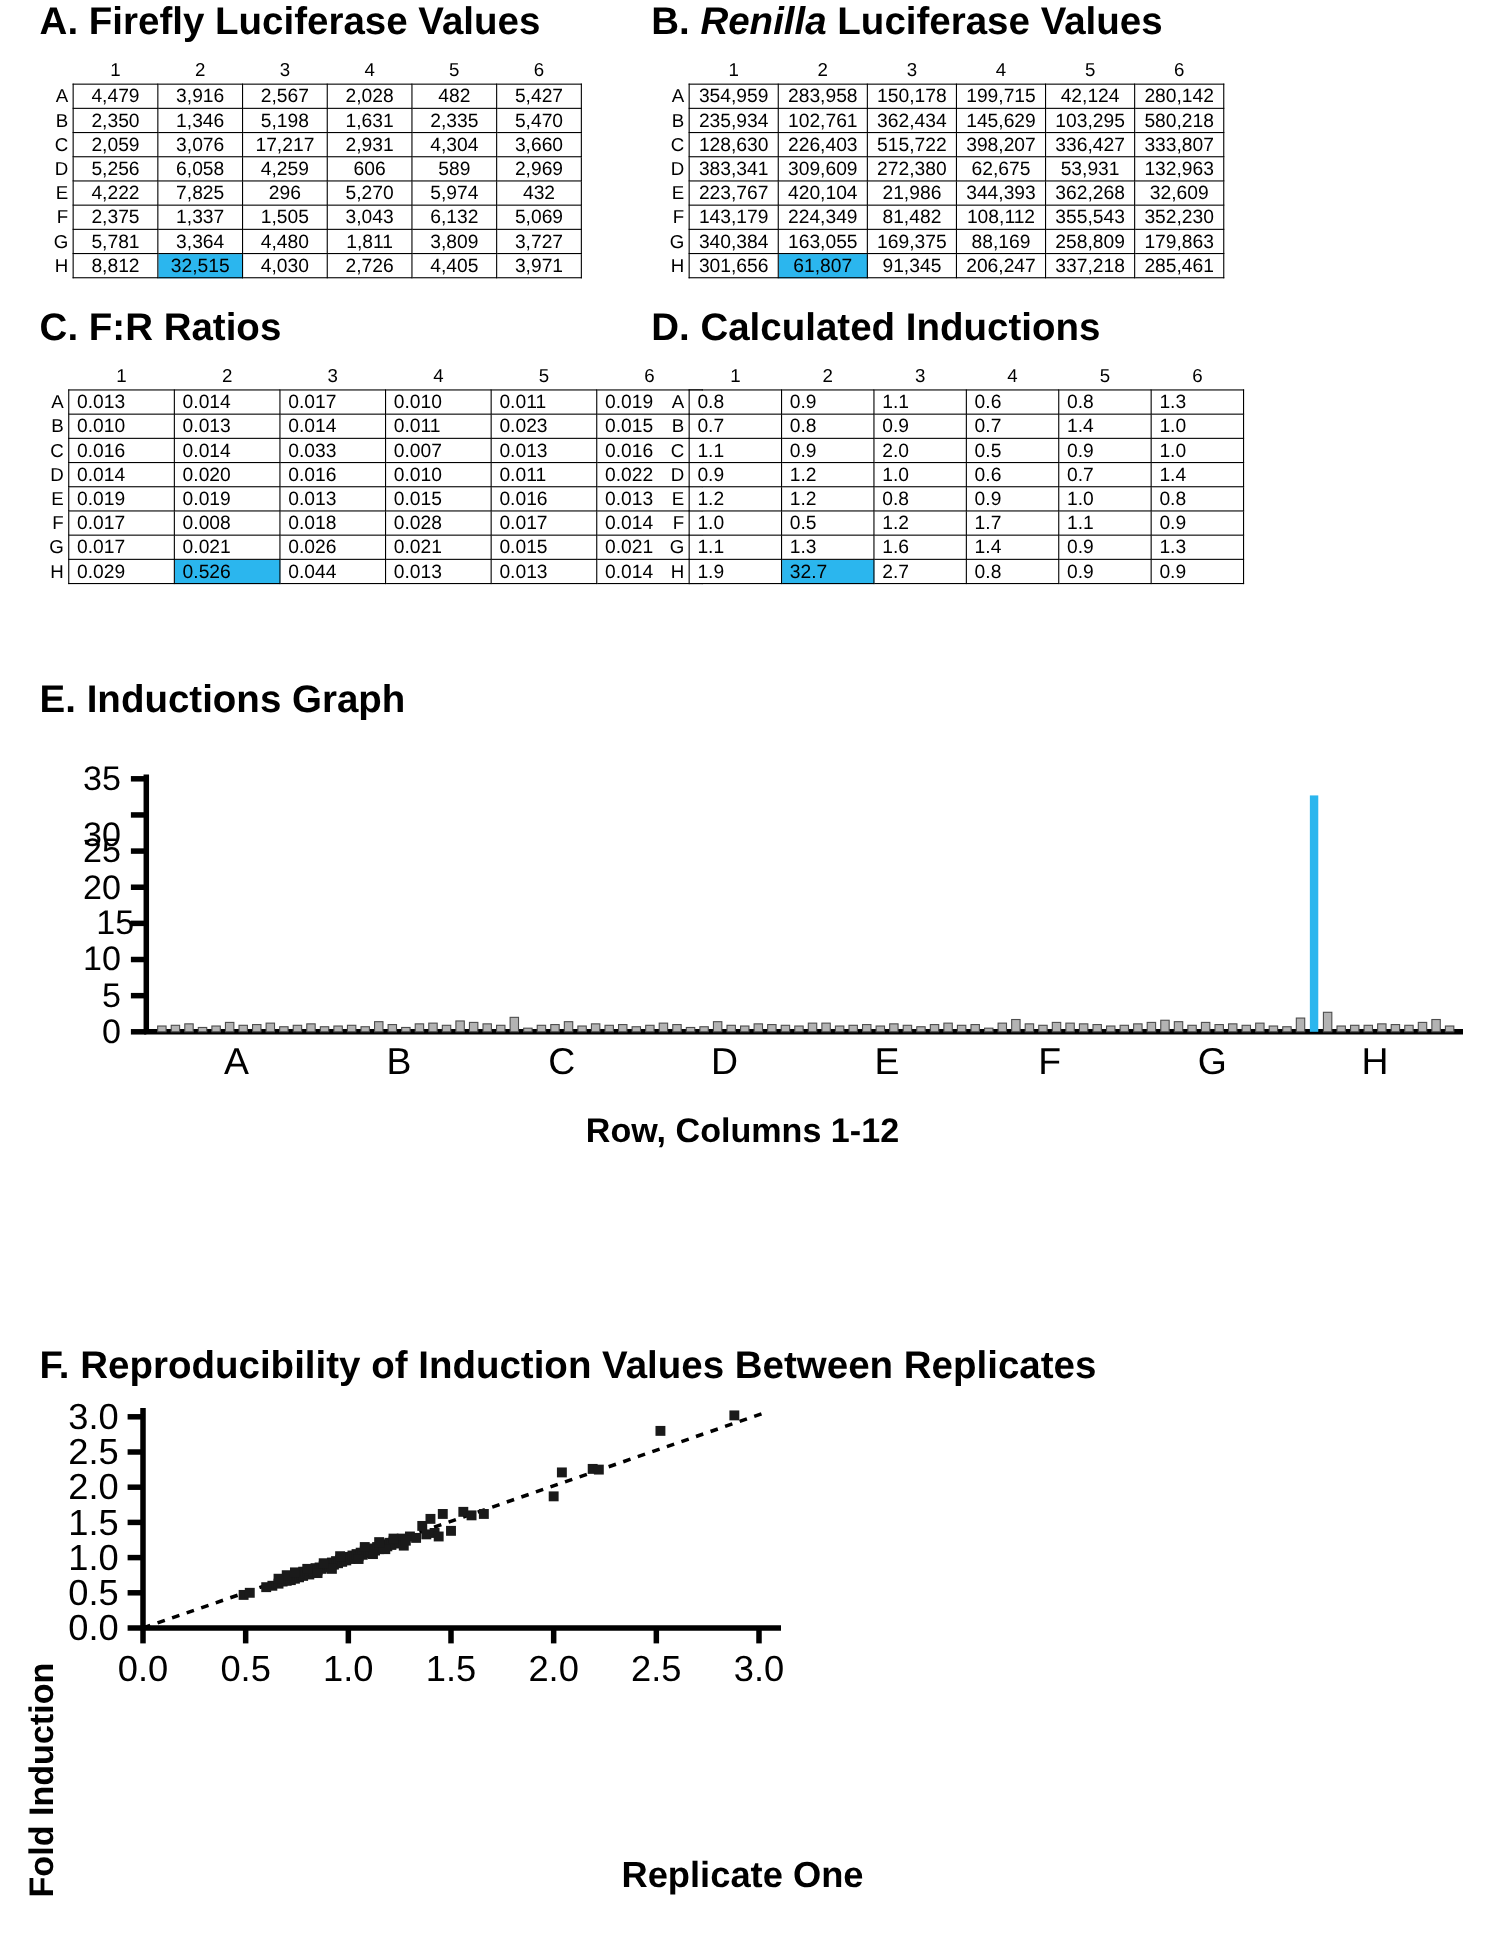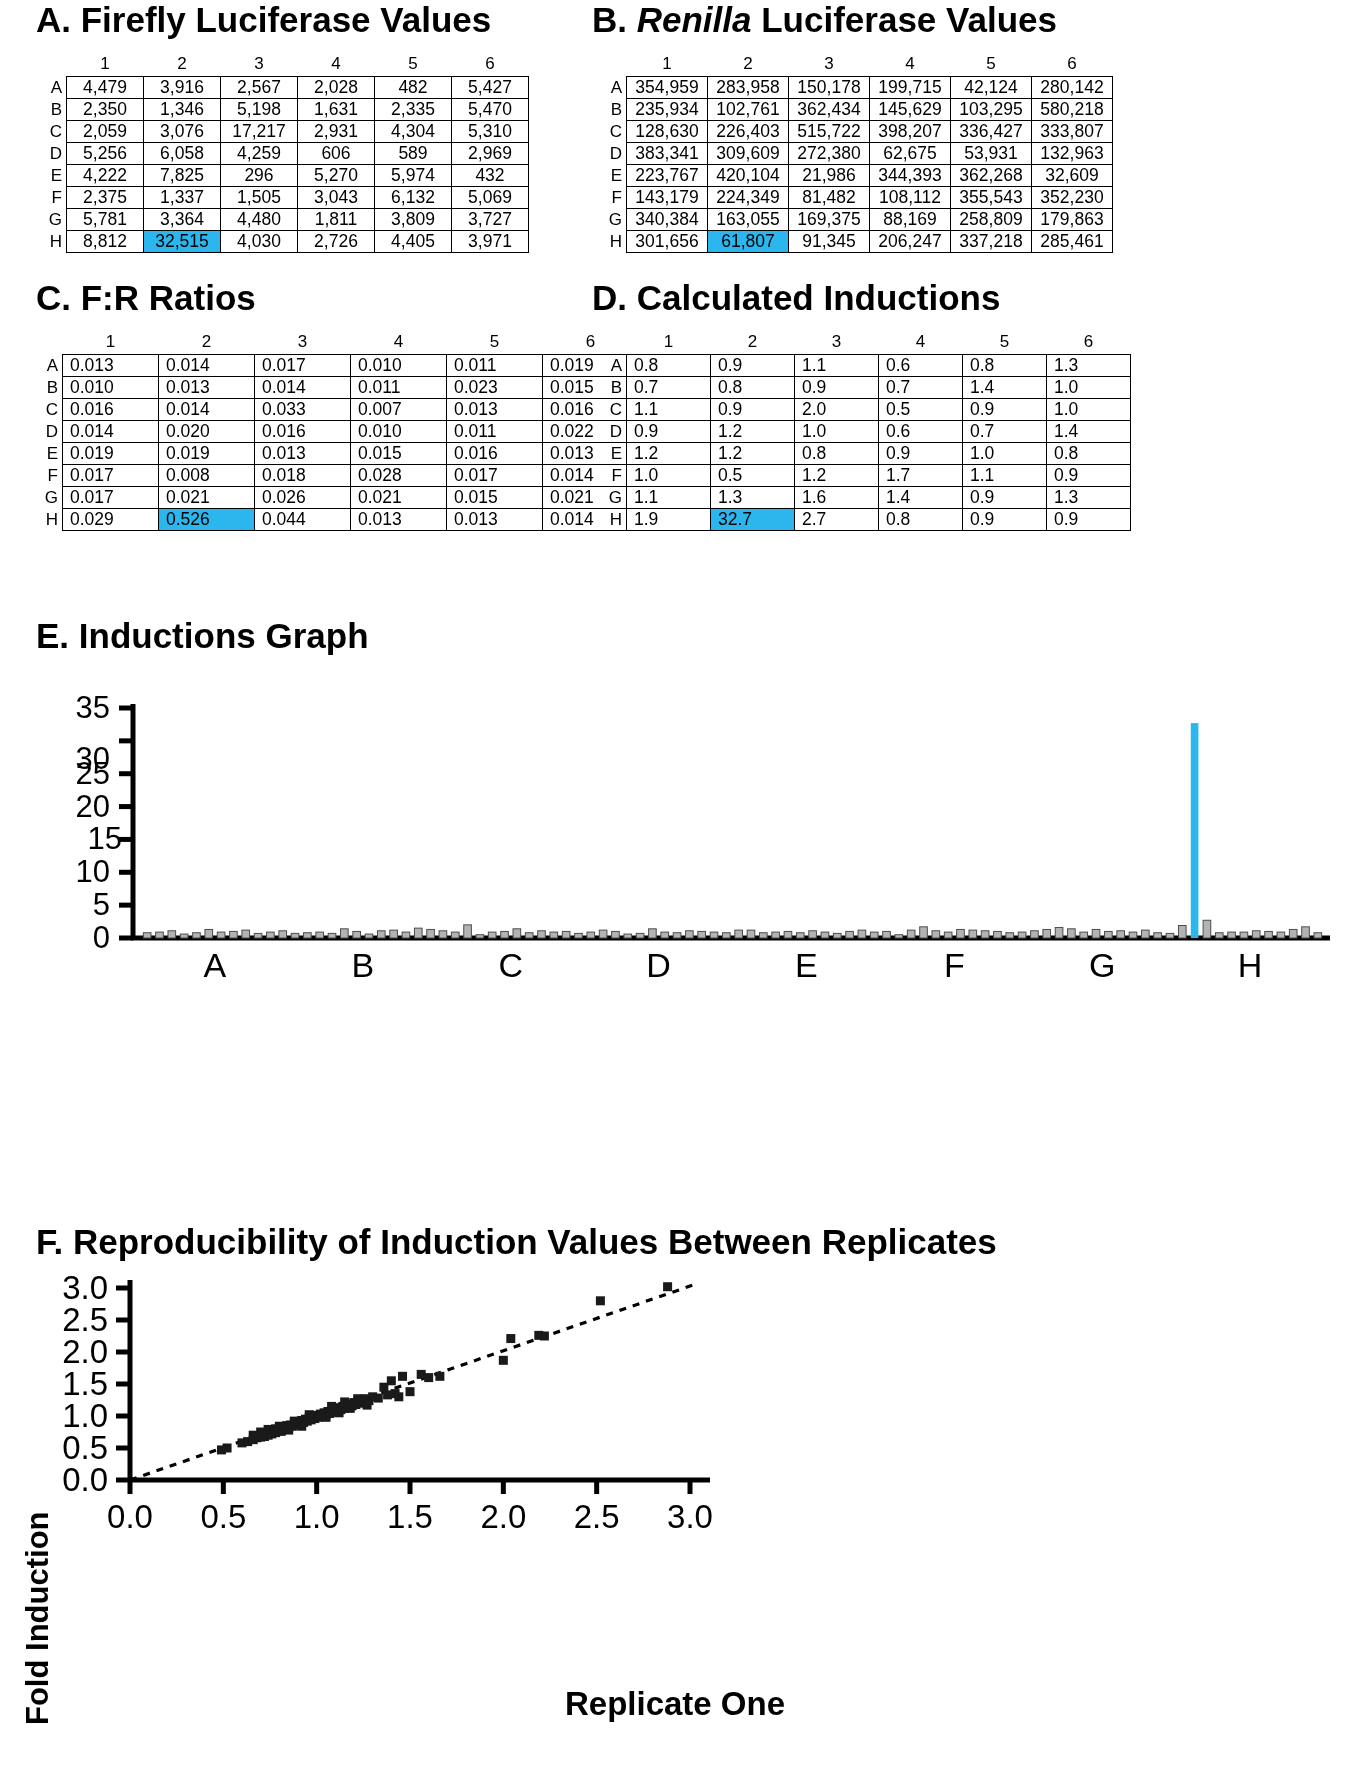--- a/index.html
+++ b/index.html
@@ -154,21 +154,21 @@
           <td class="cell">2,335</td>
           <td class="cell">5,470</td>
         </tr>
         <tr>
           <td class="rowhead">C</td>
           <td class="cell">2,059</td>
           <td class="cell">3,076</td>
           <td class="cell">17,217</td>
           <td class="cell">2,931</td>
           <td class="cell">4,304</td>
-          <td class="cell">5,310</td>
+          <td class="cell">3,660</td>
         </tr>
         <tr>
           <td class="rowhead">D</td>
           <td class="cell">5,256</td>
           <td class="cell">6,058</td>
           <td class="cell">4,259</td>
           <td class="cell">606</td>
           <td class="cell">589</td>
           <td class="cell">2,969</td>
         </tr>
@@ -609,20 +609,21 @@
   <div id="e-xlabels">
       <div class="xlabel-e" style="left: 184.938px; top: 256px;">A</div>
       <div class="xlabel-e" style="left: 332.812px; top: 256px;">B</div>
       <div class="xlabel-e" style="left: 480.688px; top: 256px;">C</div>
       <div class="xlabel-e" style="left: 628.562px; top: 256px;">D</div>
       <div class="xlabel-e" style="left: 776.438px; top: 256px;">E</div>
       <div class="xlabel-e" style="left: 924.312px; top: 256px;">F</div>
       <div class="xlabel-e" style="left: 1072.19px; top: 256px;">G</div>
       <div class="xlabel-e" style="left: 1220.06px; top: 256px;">H</div>
     </div>
+  <div class="axis-title-x-e" id="e-xlabel" style="left:0px; top:320px; width:1350px;">Row, Columns 1-12</div>
 </div>
 
 <div class="panel-title" style="position:absolute; left:36px; top:1222px;">F. Reproducibility of Induction Values Between Replicates</div>
 
 <div style="position:absolute; left:0px; top:1280px; width:1350px; height:490px;">
 
   <div id="f-yticks">
       <div class="ytick-f" style="left: 32px; top: 183px;">0.0</div>
       <div class="ytick-f" style="left: 32px; top: 151px;">0.5</div>
       <div class="ytick-f" style="left: 32px; top: 119px;">1.0</div>

